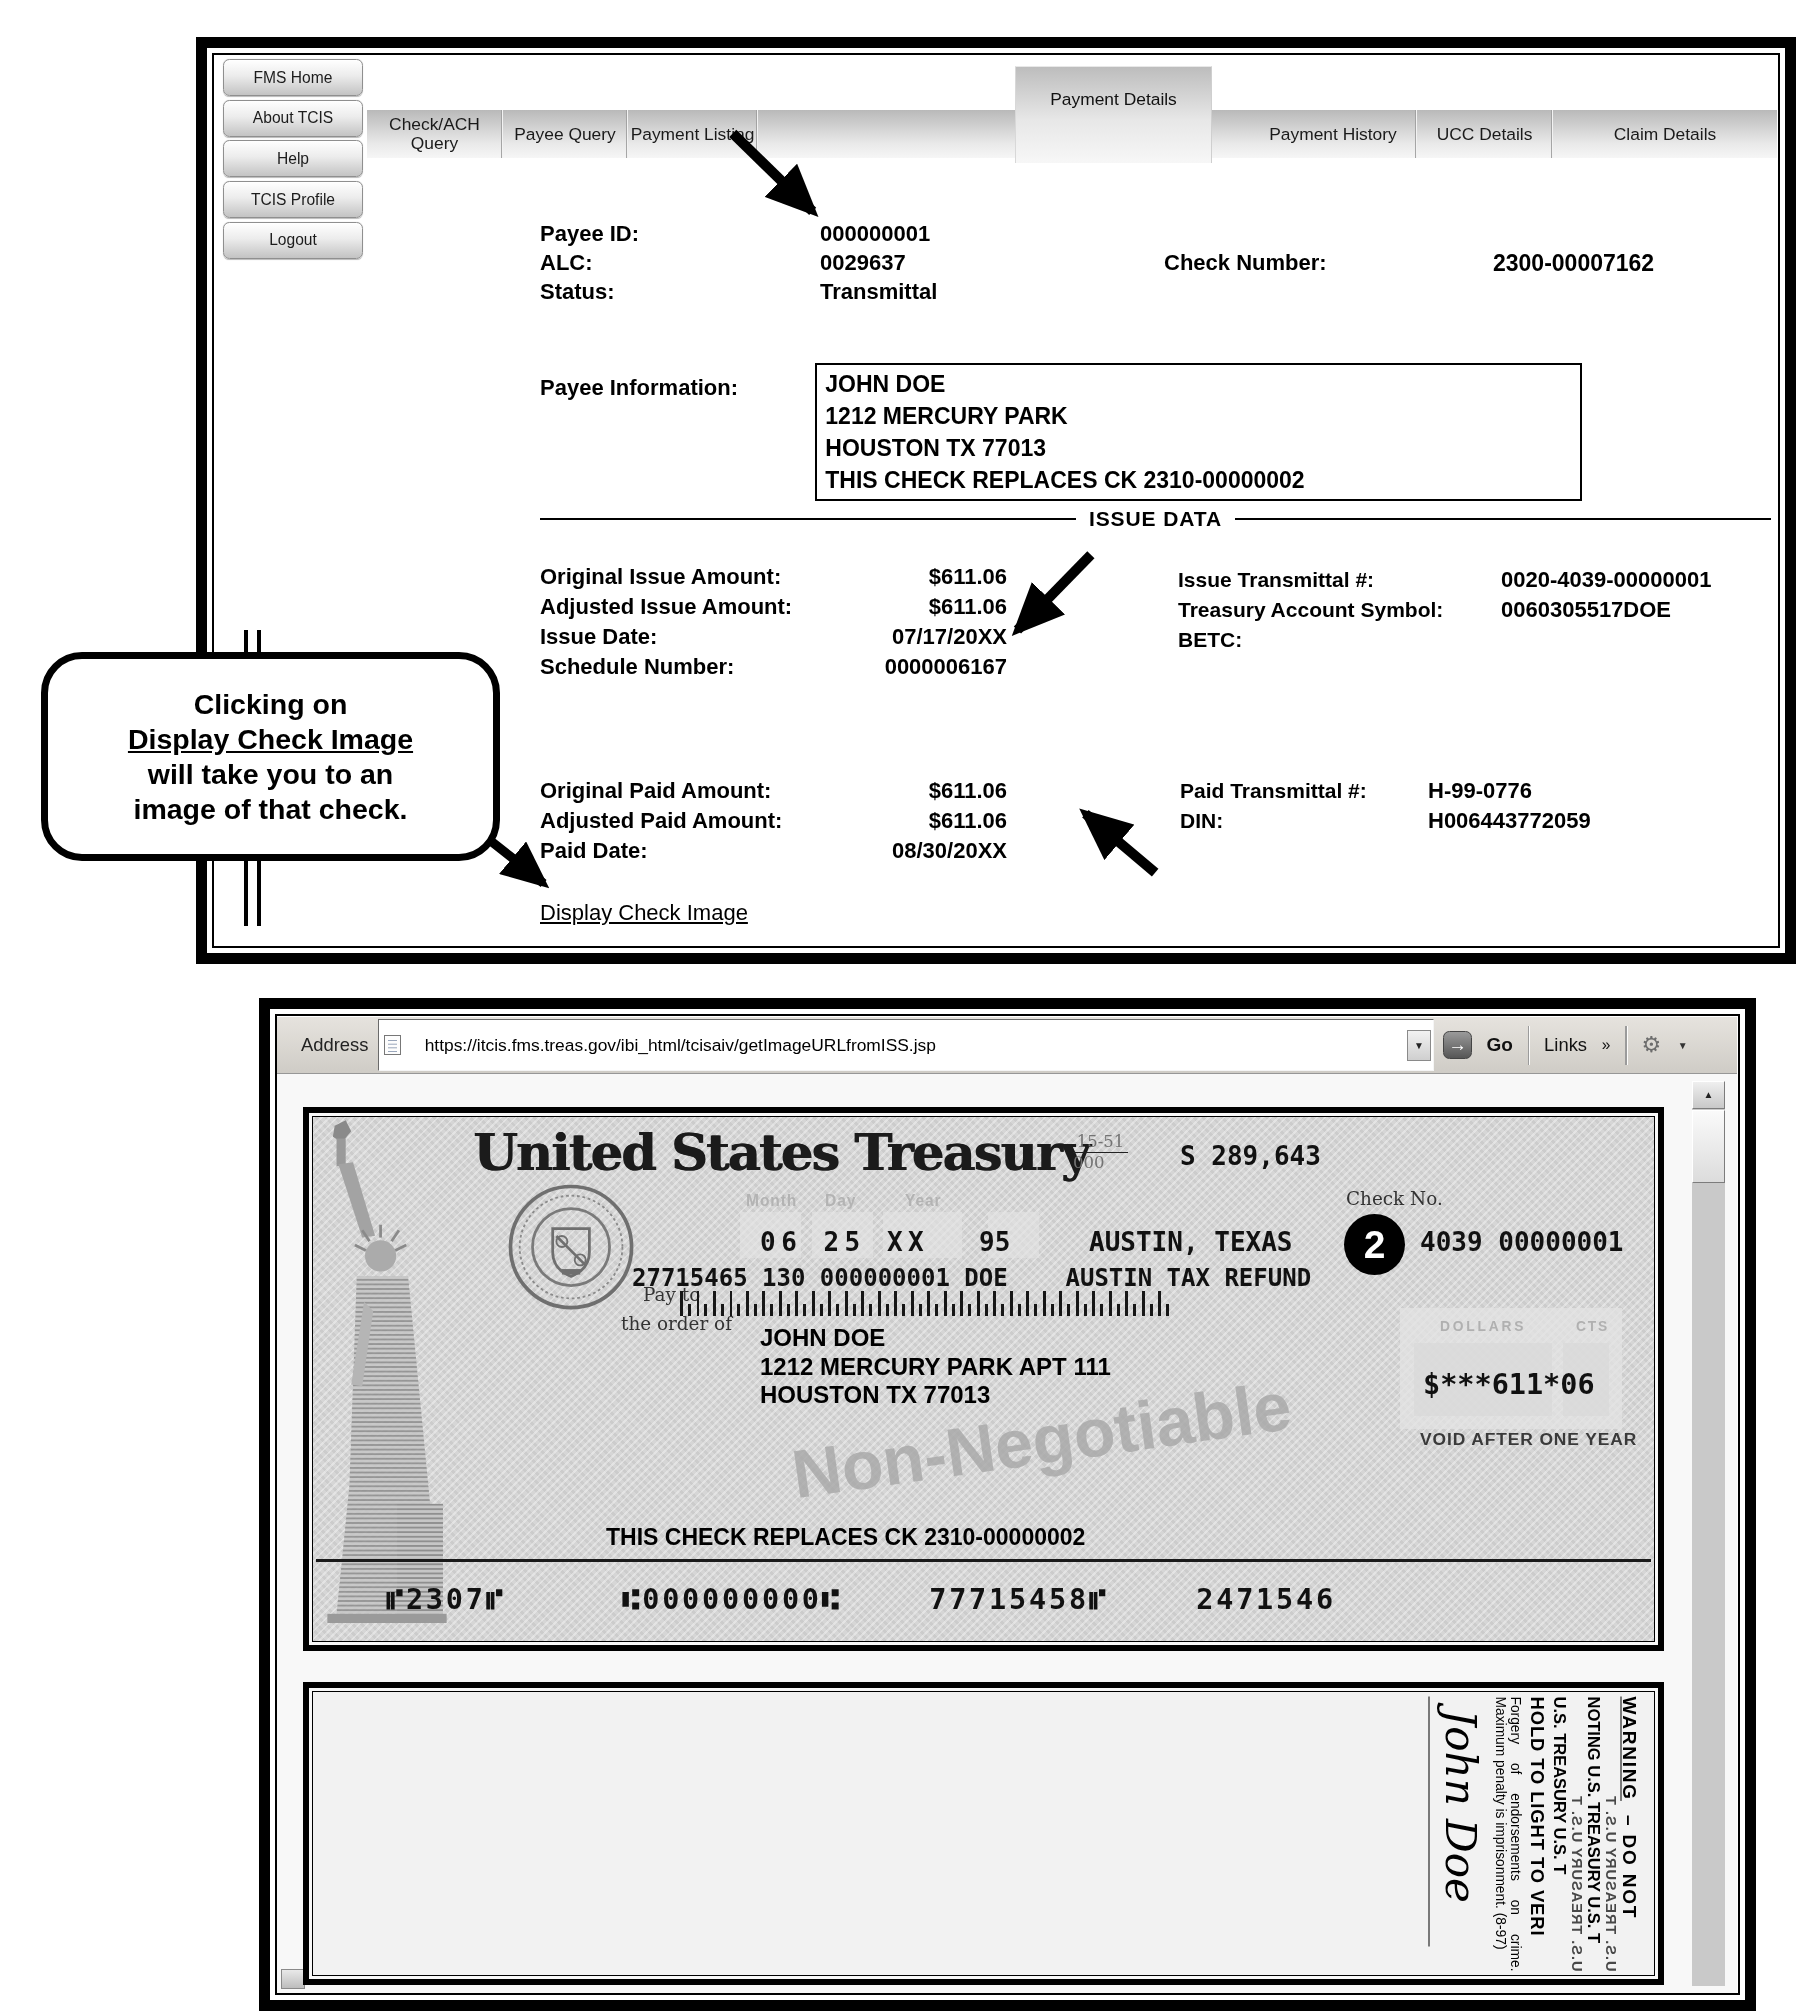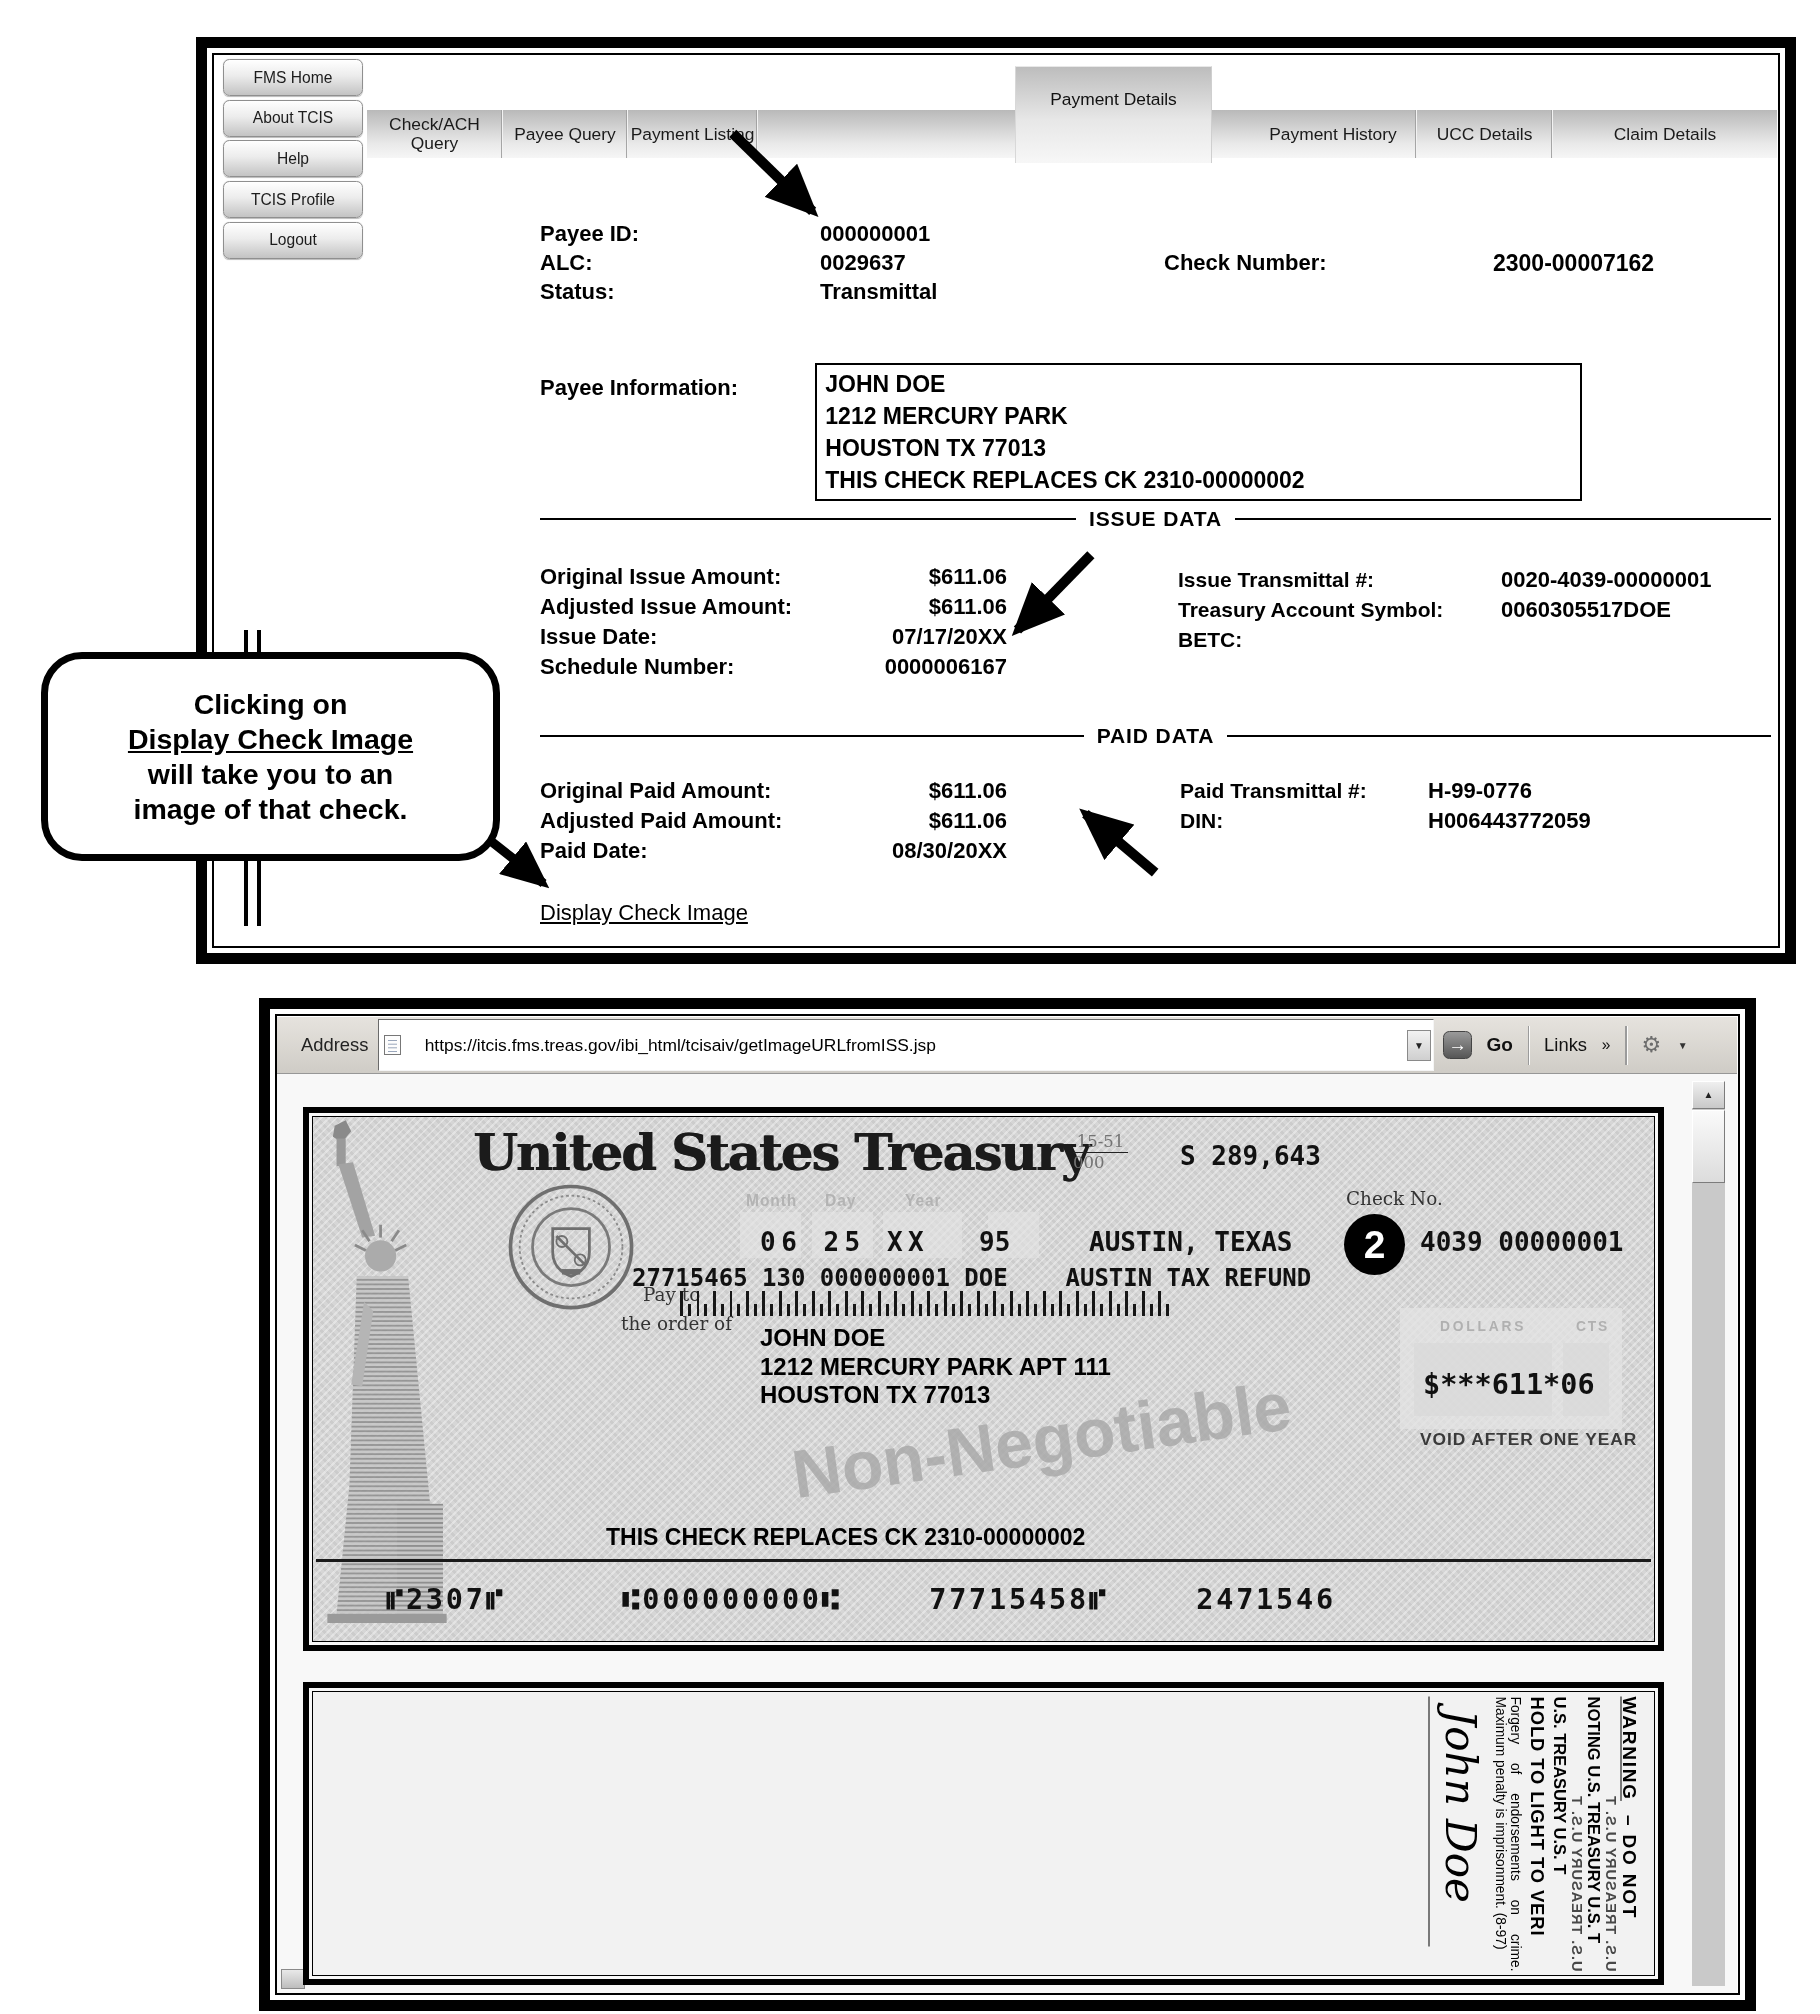--- a/index.html
+++ b/index.html
@@ -221,25 +221,20 @@
     <div class="row">
         <span class="lbl">Treasury Account Symbol:</span>
         <span class="val">0060305517DOE</span>
       </div>
     <div class="row">
         <span class="lbl">BETC:</span>
         <span class="val"></span>
       </div>
   </div>
 
-  <div class="sect" style="left:540px; top:724px; width:1231px;">
-    <span class="rule"></span>
-    <span class="sect-title">PAID DATA</span>
-    <span class="rule"></span>
-  </div>
   <div class="abs issueL" style="left:540px; top:776px; width:467px;">
     <div class="row">
         <span class="lbl">Original Paid Amount:</span>
         <span class="val">$611.06</span>
       </div>
     <div class="row">
         <span class="lbl">Adjusted Paid Amount:</span>
         <span class="val">$611.06</span>
       </div>
     <div class="row">

